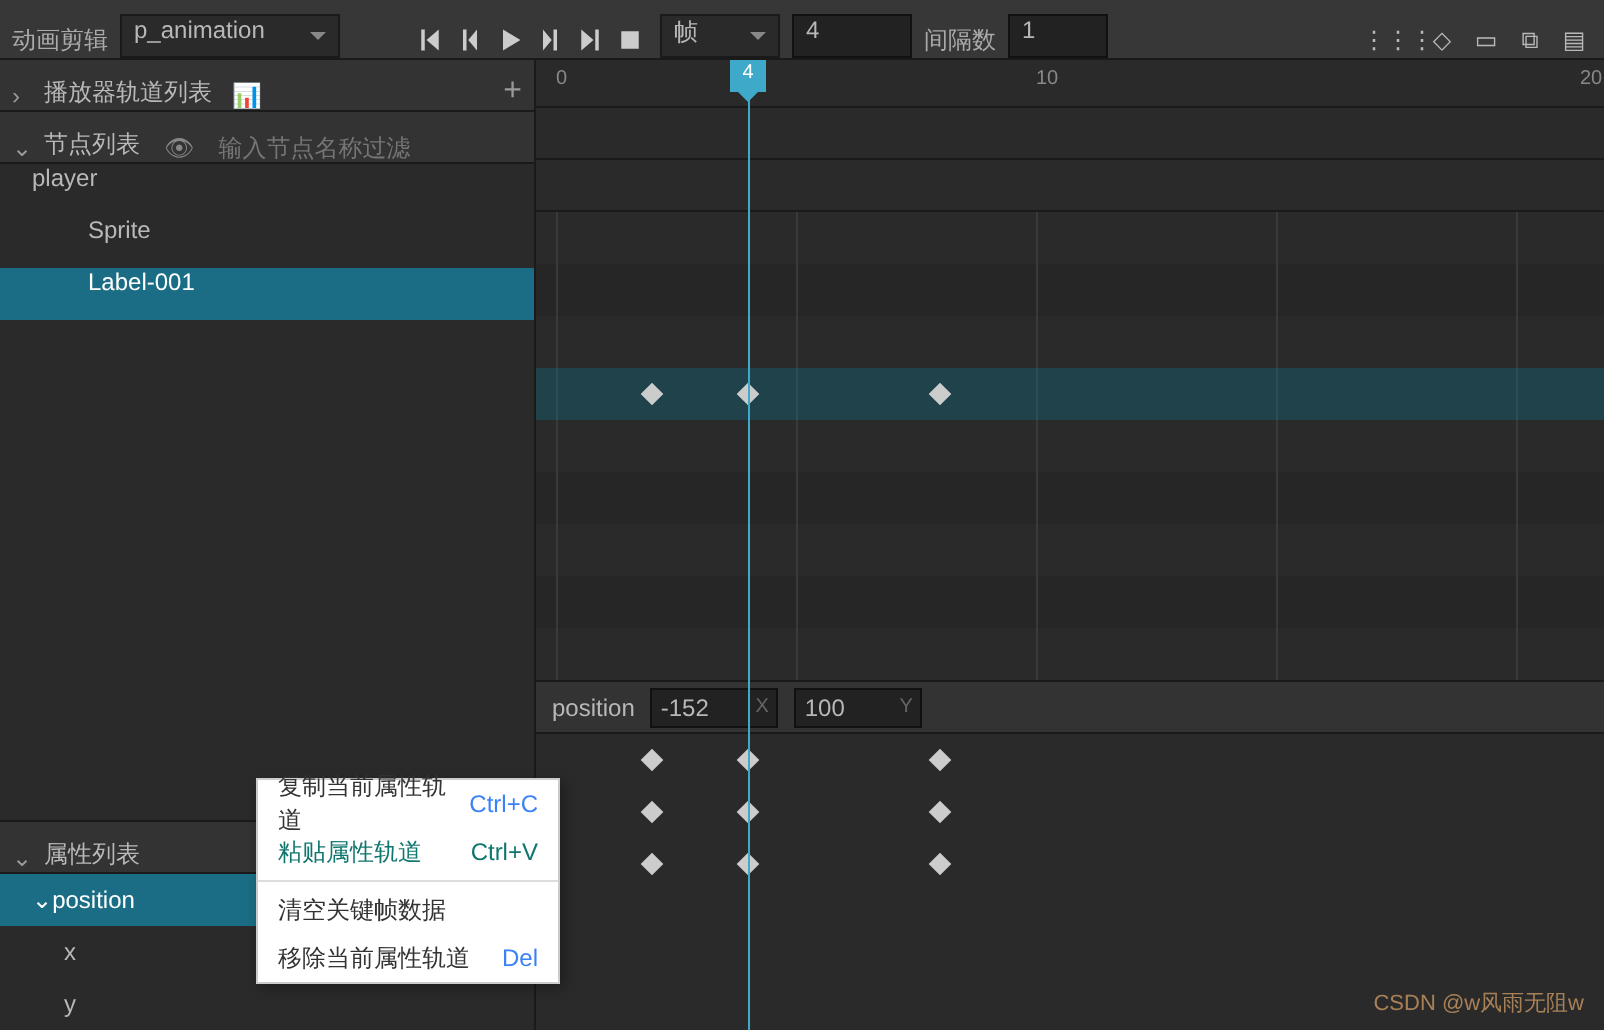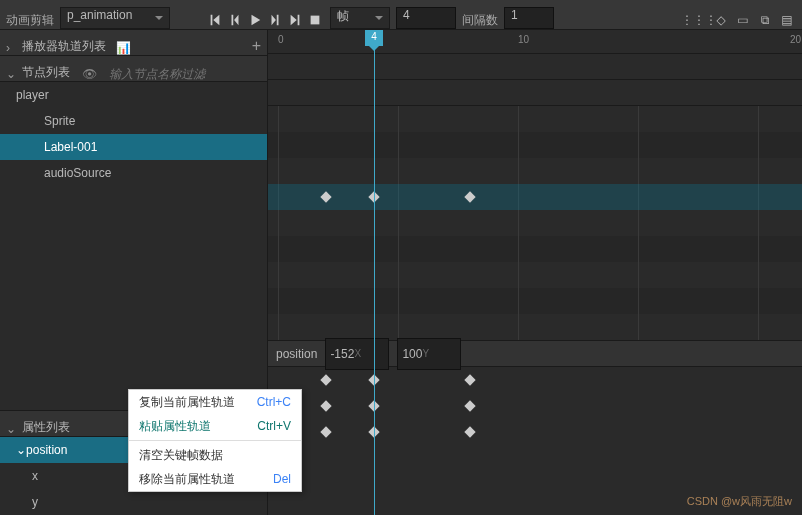--- a/index.html
+++ b/index.html
@@ -14,23 +14,23 @@
 .tbtn svg{width:14px;height:14px;fill:#ccc}
 .numfield{background:#222;border:1px solid #111;height:22px;width:60px;padding:0 6px;color:#ccc}
 .iconbtn{width:18px;height:18px;display:flex;align-items:center;justify-content:center;cursor:pointer}
 .main{display:flex;height:calc(100% - 30px)}
 .left{width:268px;background:#2a2a2a;border-right:1px solid #1a1a1a;display:flex;flex-direction:column}
 .right{flex:1;background:#2a2a2a;display:flex;flex-direction:column;position:relative;overflow:hidden}
 .section-head{height:26px;background:#333;border-bottom:1px solid #1a1a1a;padding:0 6px;gap:6px}
 .chev{width:10px;color:#999;cursor:pointer}
 .plus{margin-left:auto;font-size:16px;color:#999;cursor:pointer}
 .eye{color:#888}
-.filter-input{background:transparent;border:none;color:#666;font-style:italic;width:120px;outline:none}
+.filter-input{background:transparent;border:none;color:#666;width:120px;outline:none}
 .tree{flex:0 0 auto}
-.tree-item{height:26px;display:flex;align-items:center;padding-left:16px;cursor:pointer}
+.tree-item{height:26px;display:flex;align-items:flex-start;padding-left:16px;cursor:pointer}
 .tree-item.d1{padding-left:44px}
 .tree-item.sel{background:#1a6d84;color:#fff}
 .tree-item.sel span{color:#fff}
 .spacer{flex:1}
 .prop-section{border-top:1px solid #1a1a1a}
 .prop-item{height:26px;display:flex;align-items:center;padding-left:16px;cursor:pointer}
 .prop-item.sel{background:#1a6d84}
 .prop-item.sel span{color:#fff}
 .prop-sub{padding-left:32px;color:#999}
 .ruler{height:24px;background:#2a2a2a;border-bottom:1px solid #1a1a1a;position:relative}
@@ -38,24 +38,24 @@
 .playhead{position:absolute;top:0;bottom:0;width:1px;background:#3fa9c9;z-index:5}
 .playhead-marker{position:absolute;top:0;width:18px;height:16px;background:#3fa9c9;color:#fff;font-size:10px;text-align:center;line-height:14px;transform:translateX(-50%);z-index:6}
 .playhead-marker::after{content:"";position:absolute;left:50%;top:16px;transform:translateX(-50%);border:5px solid transparent;border-top-color:#3fa9c9}
 .track-body{flex:0 0 auto;height:234px;position:relative;background:repeating-linear-gradient(to bottom,#2a2a2a 0,#2a2a2a 26px,#262626 26px,#262626 52px)}
 .vgrid{position:absolute;top:0;bottom:0;width:1px;background:#3a3a3a}
 .track-row{height:26px;position:relative}
 .track-row.sel{background:rgba(26,109,132,0.4)}
 .key{position:absolute;width:8px;height:8px;background:#ccc;transform:translate(-50%,-50%) rotate(45deg);top:50%}
 .prop-body{border-top:1px solid #1a1a1a;flex:1;position:relative}
 .prop-header{height:26px;background:#333;border-bottom:1px solid #1a1a1a;display:flex;align-items:center;padding:0 8px;gap:8px}
-.xy-field{background:#222;border:1px solid #111;height:32px;width:64px;padding:0 4px;color:#ccc;display:flex;align-items:center;}
+.xy-field{background:#222;border:1px solid #111;height:20px;width:64px;padding:0 4px;color:#ccc;display:flex;align-items:center;justify-content:space-between}
 .xy-field .suf{color:#666;font-size:10px}
 .prop-tracks{position:relative}
-.ctx-menu{position:absolute;left:128px;top:389px;width:174px;background:#fff;border:1px solid #ccc;box-shadow:2px 2px 6px rgba(0,0,0,0.3);z-index:100}
+.ctx-menu{position:absolute;left:128px;top:389px;width:152px;background:#fff;border:1px solid #ccc;box-shadow:2px 2px 6px rgba(0,0,0,0.3);z-index:100}
 .ctx-item{height:24px;display:flex;align-items:center;justify-content:space-between;padding:0 10px;cursor:pointer}
 .ctx-item span{color:#333;font-size:12px}
 .ctx-item .sc{color:#3b82f6}
 .ctx-item.dis span{color:#0f766e}
 .ctx-sep{height:1px;background:#ddd;margin:2px 0}
 .watermark{position:absolute;right:10px;bottom:6px;color:#fdba74;font-size:11px;opacity:0.6;z-index:50}
 .topicons{display:flex;gap:4px;margin-left:auto}
 </style>
 </head>
 <body>
@@ -125,23 +125,20 @@
     <div class="tree" id="tree">
         <div class="tree-item">
           <span>player</span>
         </div>
         <div class="tree-item d1">
           <span>Sprite</span>
         </div>
         <div class="tree-item d1 sel">
           <span>Label-001</span>
         </div>
-        <div class="tree-item d1">
-          <span>audioSource</span>
-        </div>
       </div>
     <div class="spacer"></div>
     <div class="prop-section">
       <div class="row section-head">
         <span class="chev">⌄</span>
         <span>属性列表</span>
         <span class="plus">+</span>
       </div>
       <div id="proplist">
           <div class="prop-item sel">

